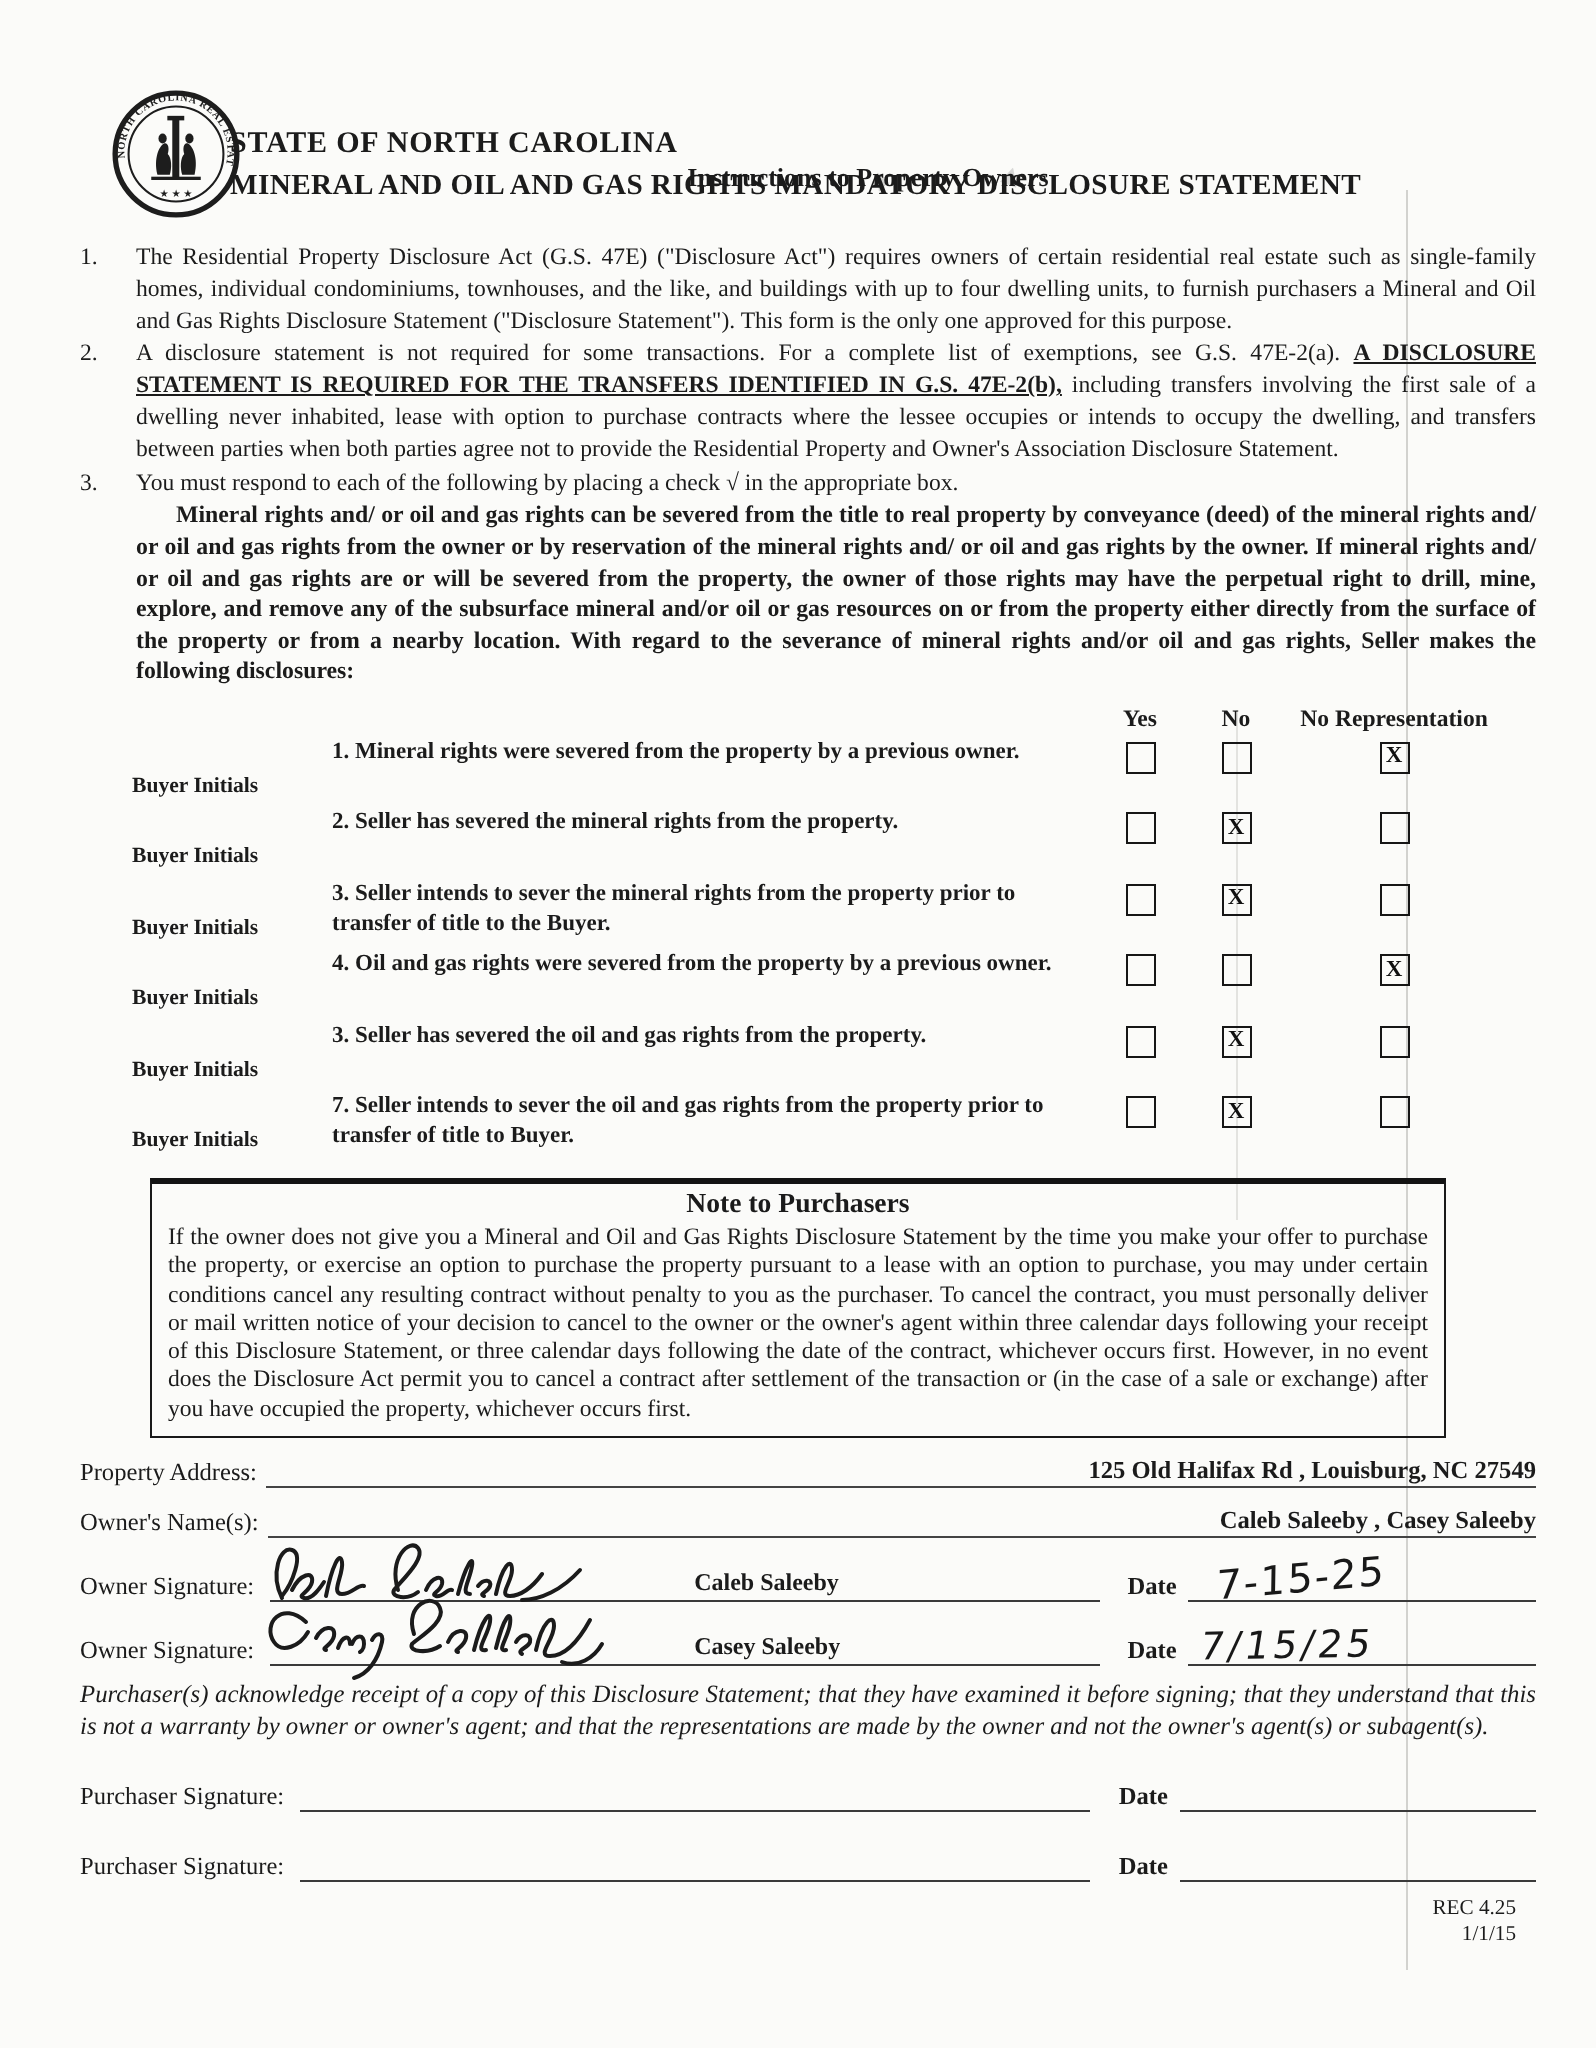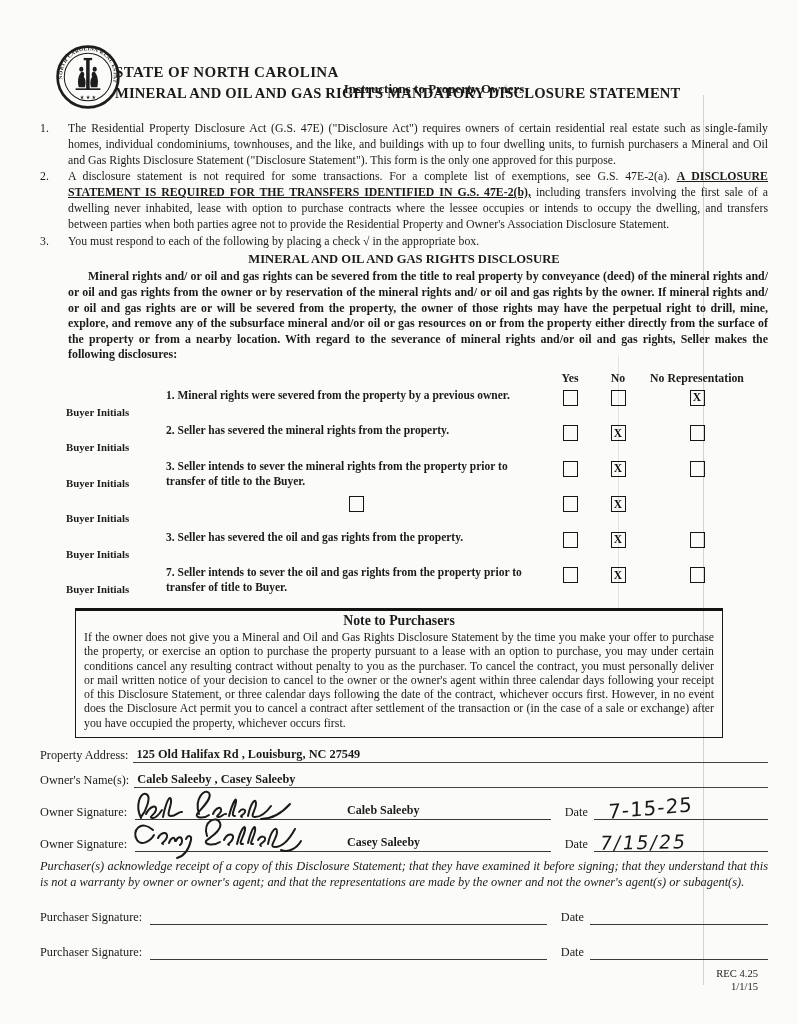--- a/index.html
+++ b/index.html
@@ -44,30 +44,30 @@
   .cb { width:13px; height:14px; border:1.6px solid #161616; display:flex; align-items:center; justify-content:center;
         font-family:"Liberation Serif", serif; font-weight:bold; font-size:11.5px; line-height:1; color:#101010; }
   .cb:not(:empty){ border-width:1.9px; }
 
   .notebox { margin-left:35px; width:630px; border:1.5px solid #191919; border-top:3px solid #131313; margin-top:7px; padding:2px 8px 7px 8px; }
   .note-head { text-align:center; font-weight:bold; font-size:13.8px; margin-bottom:1px; }
   .note-body { font-size:11.8px; line-height:14.3px; text-align:justify; }
 
   .fieldrow { display:flex; align-items:flex-end; margin-top:9px; }
   .fieldlabel { font-size:12.3px; white-space:nowrap; padding-right:5px; }
-  .fieldline { flex:1; border-bottom:1.2px solid #444; font-weight:bold; font-size:12.3px; padding-left:3px; line-height:15px; }
+  .fieldline { flex:1; border-bottom:1.2px solid #444; font-weight:bold; font-size:12.3px; padding-left:3px; line-height:15px;text-align:right; }
 
   .ack { font-style:italic; font-size:12.4px; line-height:16.2px; text-align:justify; margin-top:6px; }
 
   .sigrow { display:flex; align-items:flex-end; margin-top:10px; height:22px; position:relative; }
   .siglabel { font-size:12.3px; white-space:nowrap; padding-right:8px; }
   .sigline { position:relative; width:425px; border-bottom:1.2px solid #3a3a3a; height:18px; }
   .typedname { position:absolute; left:212px; bottom:1px; font-weight:bold; font-size:12px; white-space:nowrap;text-align:center; }
   .sigsvg { position:absolute; left:-8px; bottom:-9px; overflow:visible; }
-  .datelabel { font-size:12.3px; margin-left:14px; padding-right:6px; }
+  .datelabel { font-size:12.3px; margin-left:14px; padding-right:6px;font-weight:bold; }
   .dateline { position:relative; width:178px; border-bottom:1.2px solid #3a3a3a; height:18px; }
   .handwrite { position:absolute; font-family:"DejaVu Sans", sans-serif; color:#181818; white-space:nowrap; }
   .hw1 { left:14px; bottom:-1px; font-size:20px; transform:rotate(-5deg) skewX(-6deg); letter-spacing:1px; }
   .hw2 { left:6px; bottom:-2px; font-size:19px; transform:rotate(-1deg) skewX(-10deg); letter-spacing:2px; }
 
   .psigrow { display:flex; align-items:flex-end; margin-top:17px; height:18px; }
   .psigline { flex:1; border-bottom:1.2px solid #3a3a3a; height:14px; }
   .pdateline { width:178px; border-bottom:1.2px solid #3a3a3a; height:14px; }
 
   .recblock { text-align:right; padding-right:10px; margin-top:8px; font-size:10.6px; line-height:12.5px; }
@@ -118,21 +118,20 @@
     <div class="inst-item">
       <span class="inst-num">2.</span>
       <span class="inst-text"><span>A disclosure statement is not required for some transactions. For a complete list of exemptions, see G.S. 47E-2(a). </span><span class="ub">A DISCLOSURE STATEMENT IS REQUIRED FOR THE TRANSFERS IDENTIFIED IN G.S. 47E-2(b),</span><span> including transfers involving the first sale of a dwelling never inhabited, lease with option to purchase contracts where the lessee occupies or intends to occupy the dwelling, and transfers between parties when both parties agree not to provide the Residential Property and Owner's Association Disclosure Statement.</span></span>
     </div>
 
     <div class="inst-item">
       <span class="inst-num">3.</span>
       <span class="inst-text">You must respond to each of the following by placing a check √ in the appropriate box.</span>
     </div>
 
-    <div class="disc-head">MINERAL AND OIL AND GAS RIGHTS DISCLOSURE</div>
     <div class="disc-intro">Mineral rights and/ or oil and gas rights can be severed from the title to real property by conveyance (deed) of the mineral rights and/ or oil and gas rights from the owner or by reservation of the mineral rights and/ or oil and gas rights by the owner. If mineral rights and/ or oil and gas rights are or will be severed from the property, the owner of those rights may have the perpetual right to drill, mine, explore, and remove any of the subsurface mineral and/or oil or gas resources on or from the property either directly from the surface of the property or from a nearby location. With regard to the severance of mineral rights and/or oil and gas rights, Seller makes the following disclosures:</div>
 
     <div class="grid-wrap">
       <div class="grow ghead">
         <span></span>
           <span></span>
         <span class="gh">Yes</span>
         <span class="gh">No</span>
         <span class="gh">No Representation</span>
       </div>
@@ -174,20 +173,21 @@
         <span class="cbcell">
             <span class="cb">X</span>
           </span>
         <span class="cbcell">
             <span class="cb"></span>
           </span>
       </div>
 
       <div class="grow drow">
         <span class="bi-cell"><span class="bi-line"></span><span class="bi-label">Buyer Initials</span></span>
+        <span class="stmt">4. Oil and gas rights were severed from the property by a previous owner.</span>
         <span class="cbcell">
             <span class="cb"></span>
           </span>
         <span class="cbcell">
             <span class="cb"></span>
           </span>
         <span class="cbcell">
             <span class="cb">X</span>
           </span>
       </div>

